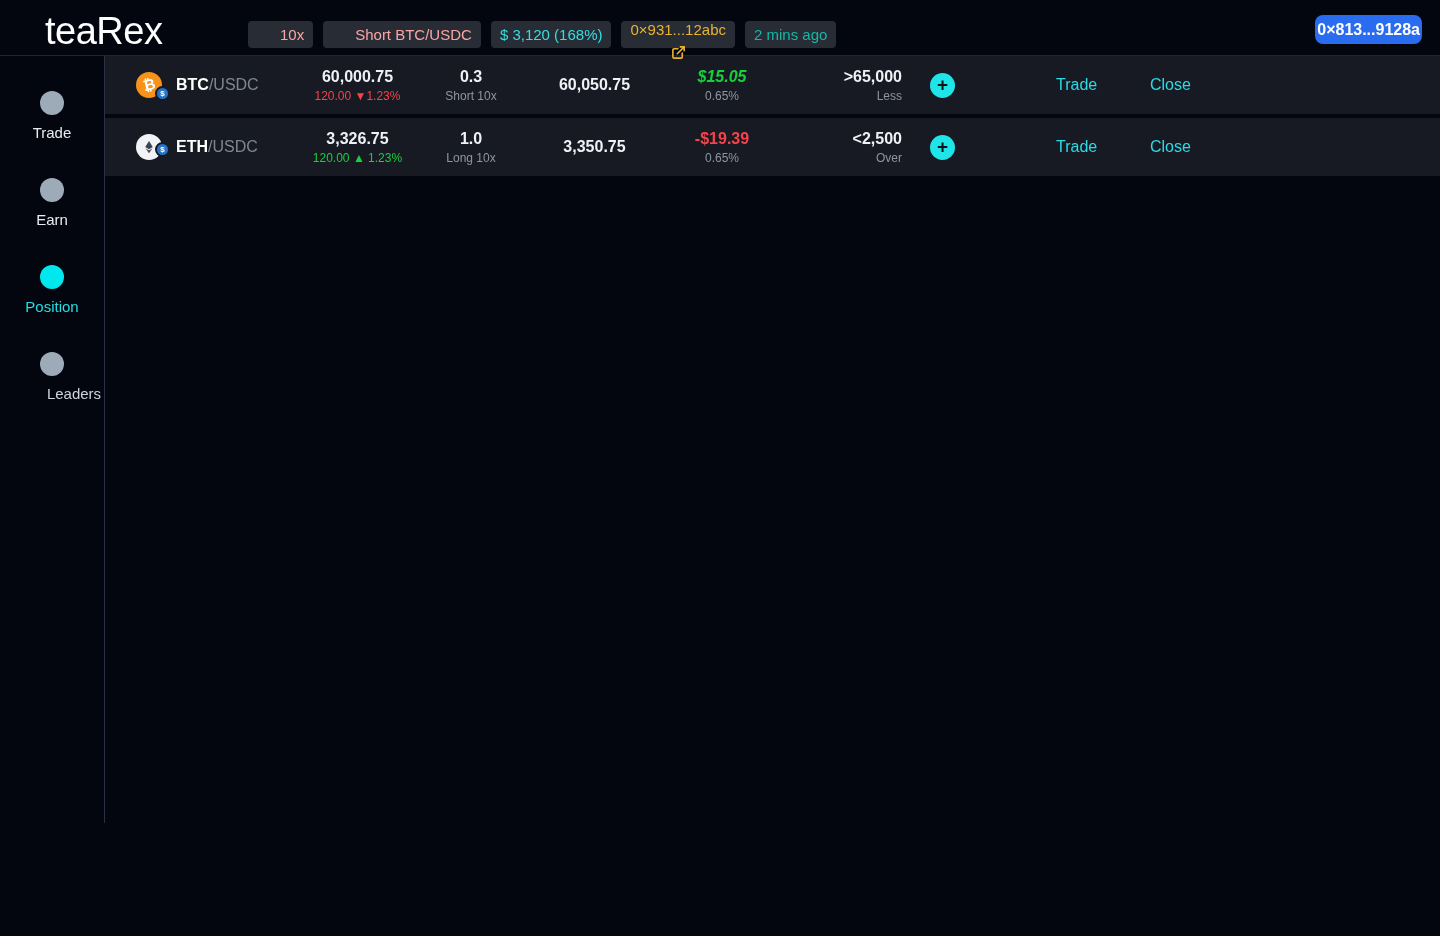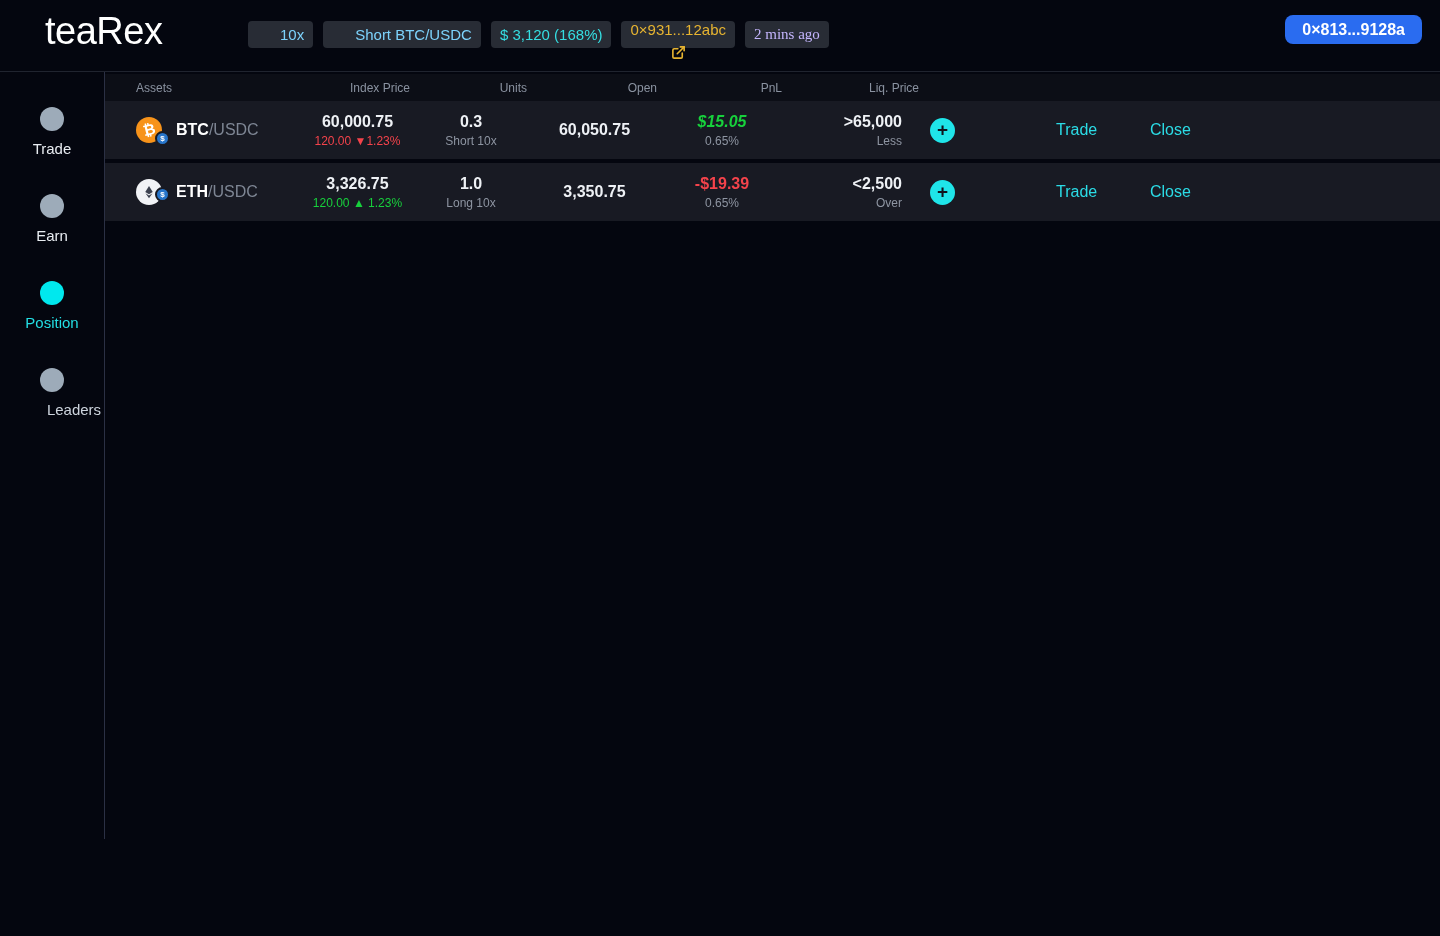--- a/index.html
+++ b/index.html
@@ -5,48 +5,48 @@
   * { margin:0; padding:0; box-sizing:border-box; }
   html,body { width:1440px; height:936px; overflow:hidden; }
   body {
     background:#04060f;
     font-family:"Liberation Sans","DejaVu Sans",sans-serif;
     color:#eef1f5;
   }
 
   
   .topbar {
-    position:relative; height:72px;
+    position:relative; height:56px;
     border-bottom:1px solid #20242f;
     background:#04060f;
   }
   .logo {
     position:absolute; left:45px; top:10px;
     font-size:38px; font-weight:500; color:#ffffff;
     letter-spacing:-0.5px;
   }
   .badges {
     position:absolute; left:248px; top:21px;
     display:flex; gap:10px; align-items:center;
   }
   .badge {
     background:#282c35; border-radius:4px;
     height:27px; padding:0 9px;
     display:flex; align-items:center; gap:7px;
     font-size:15px; font-weight:500; white-space:nowrap;
   }
-  .badge.red    { color:#7dd3fc;padding-left:32px; }
+  .badge.red    { color:#fca5a5;padding-left:32px; }
   .badge.cyan   { color:#35dee2;justify-content:flex-end; }
   .badge.yellow { color:#e7b431;flex-direction:column; }
-  .badge.purple { color:#c4b5fd;font-family:Liberation Serif, serif; }
+  .badge.purple { color:#14b8a6; }
   .badge svg { display:block; }
   .wallet-btn {
     position:absolute; right:18px; top:15px;
     background:#2a6cf0; color:#ffffff; border:none;
-    border-radius:8px; height:29px; padding:0 17px;
+    border-radius:8px; height:29px; padding:0 2px;
     font-size:16px; font-weight:700; cursor:pointer;
     font-family:"Liberation Sans",sans-serif;
   }
 
   
   .layout { display:flex; }
   .sidebar {
     width:105px; height:767px;
     border-right:1px solid #2b3044;
     display:flex; flex-direction:column; align-items:center;
@@ -185,31 +185,20 @@
       <div class="side-label">Position</div>
     </div>
     <div class="side-item dim">
       <div class="side-dot"></div>
       <div class="side-label">Leaders</div>
     </div>
   </nav>
 
   <main class="main">
 
-    <div class="grid thead">
-      <div class="th left">Assets</div>
-      <div class="th">Index Price</div>
-      <div class="th">Units</div>
-      <div class="th">Open</div>
-      <div class="th">PnL</div>
-      <div class="th liq">Liq. Price</div>
-      <div></div>
-        <div></div>
-        <div></div>
-    </div>
 
     <div class="grid row">
       <div class="cell-assets">
         <div class="coin-wrap">
           <div class="coin btc">
               <span>₿</span>
             </div>
           <div class="usdc-badge">$</div>
         </div>
         <div class="pair-name">

